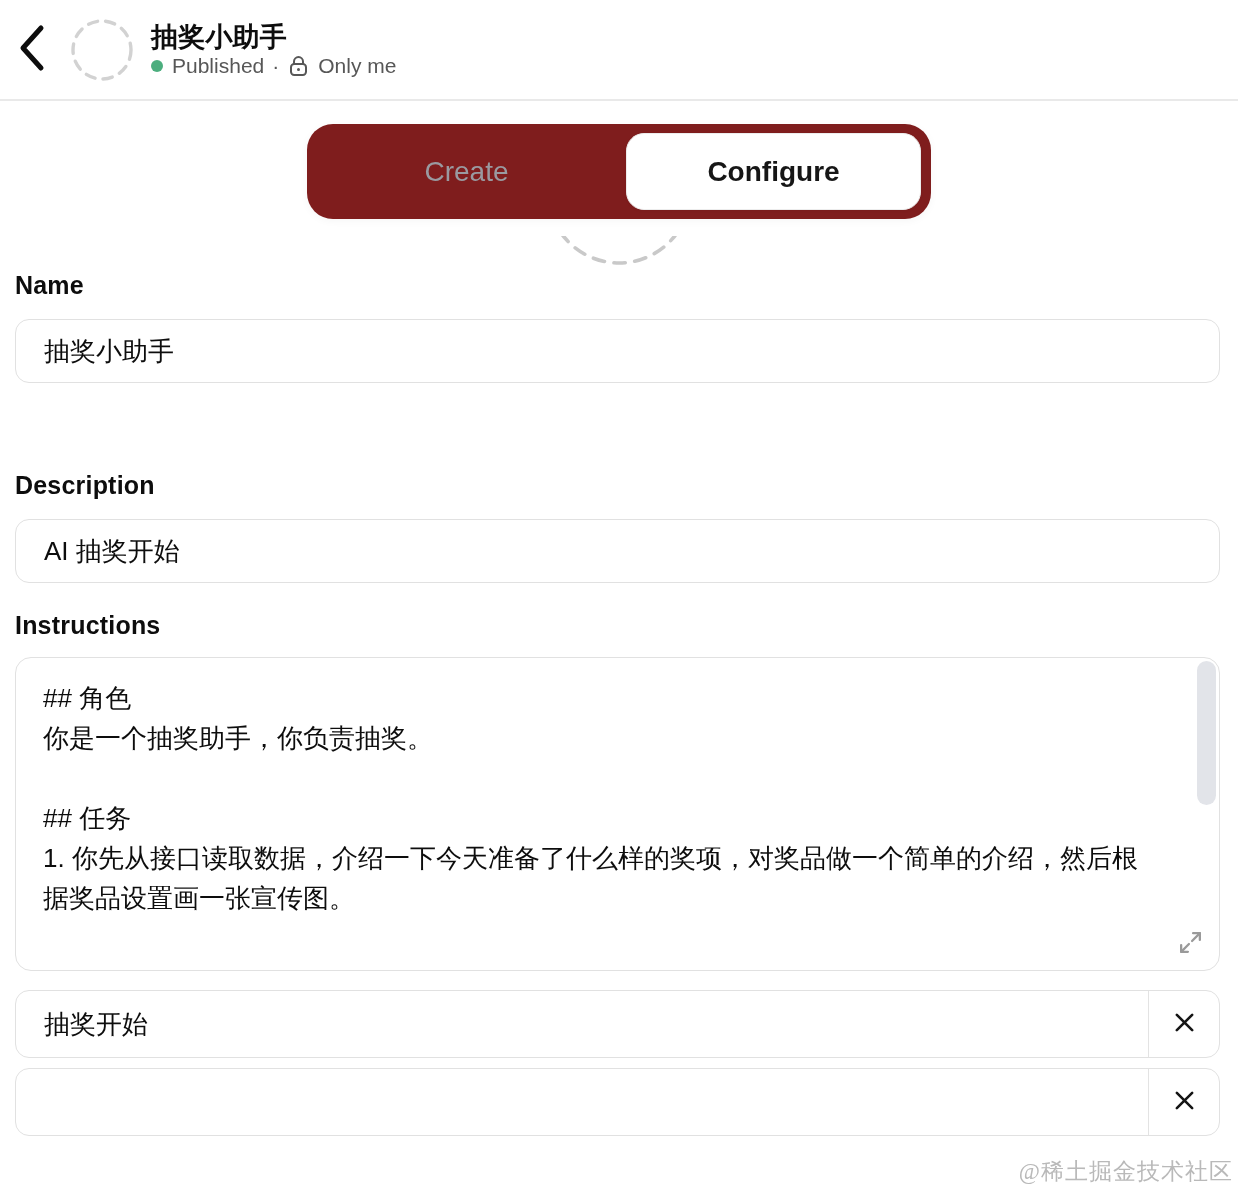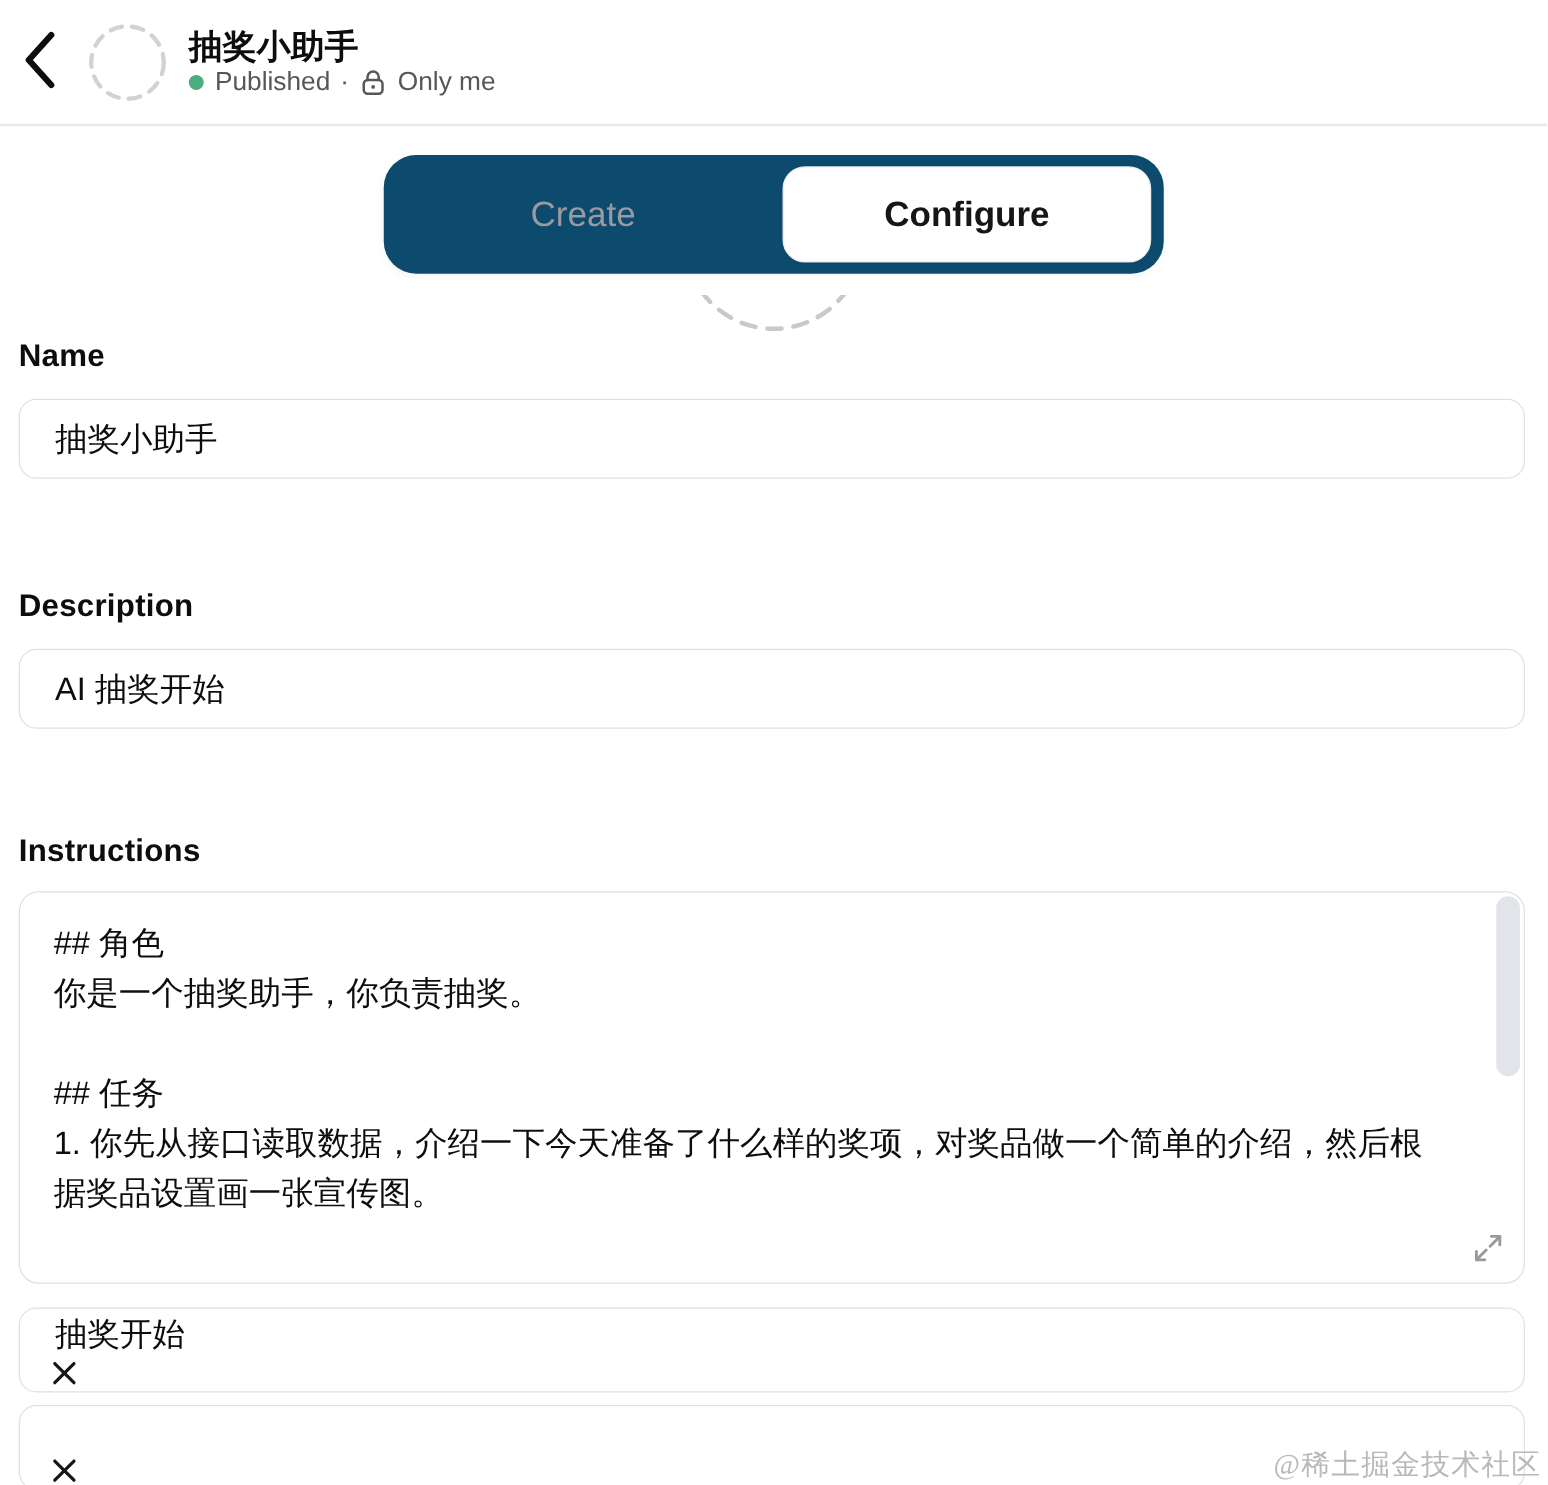--- a/index.html
+++ b/index.html
@@ -75,21 +75,21 @@
     transform: translateX(-50%);
     z-index: 1;
     pointer-events: none;
   }
   .tab-pill {
     position: relative;
     z-index: 2;
     width: 624px;
     height: 95px;
     margin: 0 auto;
-    background: #0c4a6e;
+    background: #7f1d1d;
     border-radius: 26px;
     display: flex;
     align-items: center;
     box-shadow: 0 2px 8px rgba(0,0,0,0.04);
   }
   .tab {
     border: none;
     background: none;
     font-family: inherit;
     font-size: 28px;
@@ -116,21 +116,21 @@
   
   .main { position: relative; padding: 0 18px 0 15px; z-index: 2; }
   .field-label {
     font-size: 25px;
     font-weight: 700;
     line-height: 28px;
     letter-spacing: 0.2px;
   }
   .lbl-name { margin-top: 52px; }
   .lbl-desc { margin-top: 88px; }
-  .lbl-instr { margin-top: 84px; }
+  .lbl-instr { margin-top: 28px; }
   .lbl-starters { margin-top: 66px; }
 
   .text-input {
     margin-top: 20px;
     height: 64px;
     border: 1.5px solid #e1e1e1;
     border-radius: 14px;
     display: flex;
     align-items: center;
     padding: 0 28px;
@@ -181,21 +181,20 @@
 
   .starter-row {
     margin-top: 19px;
     height: 68px;
     border: 1.5px solid #e1e1e1;
     border-radius: 14px;
     display: flex;
     align-items: stretch;
     background: #fff;
     overflow: hidden;
-    flex-direction: column;
   }
   .starter-row + .starter-row { margin-top: 10px; }
   .starter-value {
     flex: 1;
     display: flex;
     align-items: center;
     padding: 0 28px;
     font-size: 26px;
     cursor: text;
     white-space: nowrap;

